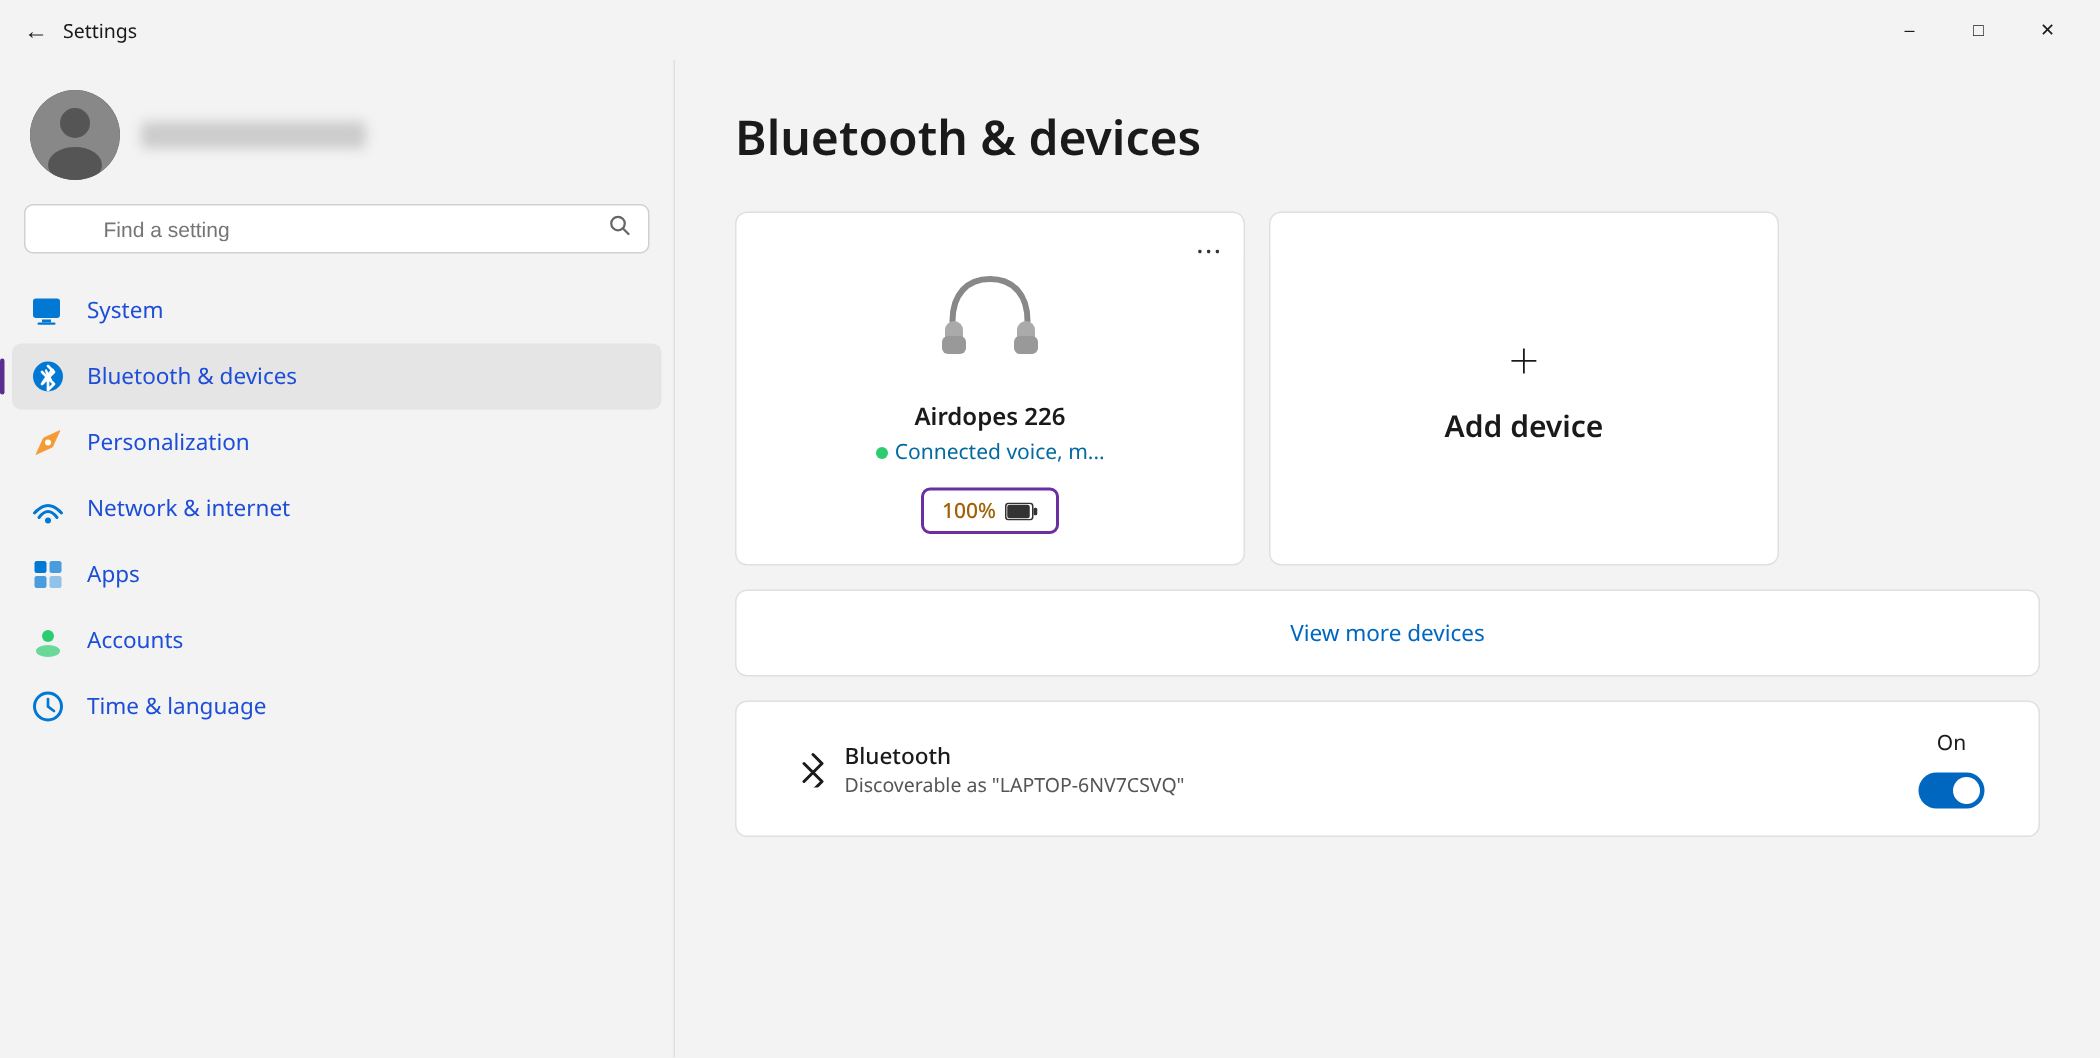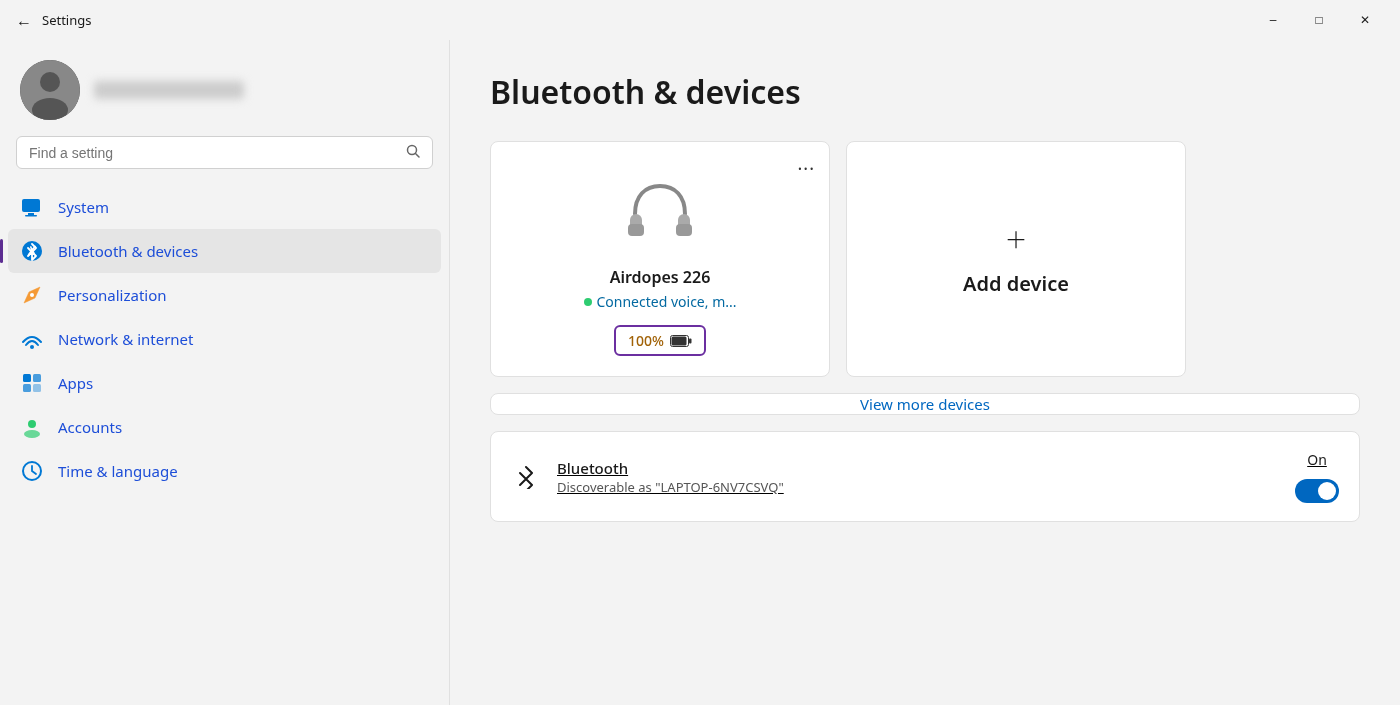--- a/index.html
+++ b/index.html
@@ -103,20 +103,21 @@
       padding: 6px 12px;
       gap: 8px;
     }
     .search-box input {
       border: none;
       outline: none;
       background: transparent;
       font-size: 14px;
       flex: 1;
       color: #0f172a;
+      margin-left: 40px;
     }
     .search-icon-svg { color: #666; font-size: 14px; }
 
     .nav-list {
       list-style: none;
       padding: 4px 8px;
     }
     .nav-item {
       display: flex;
       align-items: center;
@@ -261,37 +262,37 @@
     .add-device-label {
       font-size: 20px;
       font-weight: 600;
       color: #1a1a1a;
     }
 
     .view-more-btn {
       background: white;
       border: 1px solid #e0e0e0;
       border-radius: 8px;
+      padding: 18px;
       text-align: center;
       font-size: 15px;
       color: #0067c0;
       cursor: pointer;
       width: 100%;
       margin-bottom: 16px;
     }
 
     .bluetooth-row {
       background: white;
       border-radius: 8px;
       border: 1px solid #e0e0e0;
-      padding: 18px 20px;
-      display: flex;
-      align-items: center;
-      gap: 16px;
-      text-decoration: underline;
+      padding: 18px 36px;
+      display: flex;
+      align-items: center;
+      gap: 6px;
     }
 
     .bt-icon {
       width: 30px;
       height: 30px;
       display: flex;
       align-items: center;
       justify-content: center;
       flex-shrink: 0;
     }

